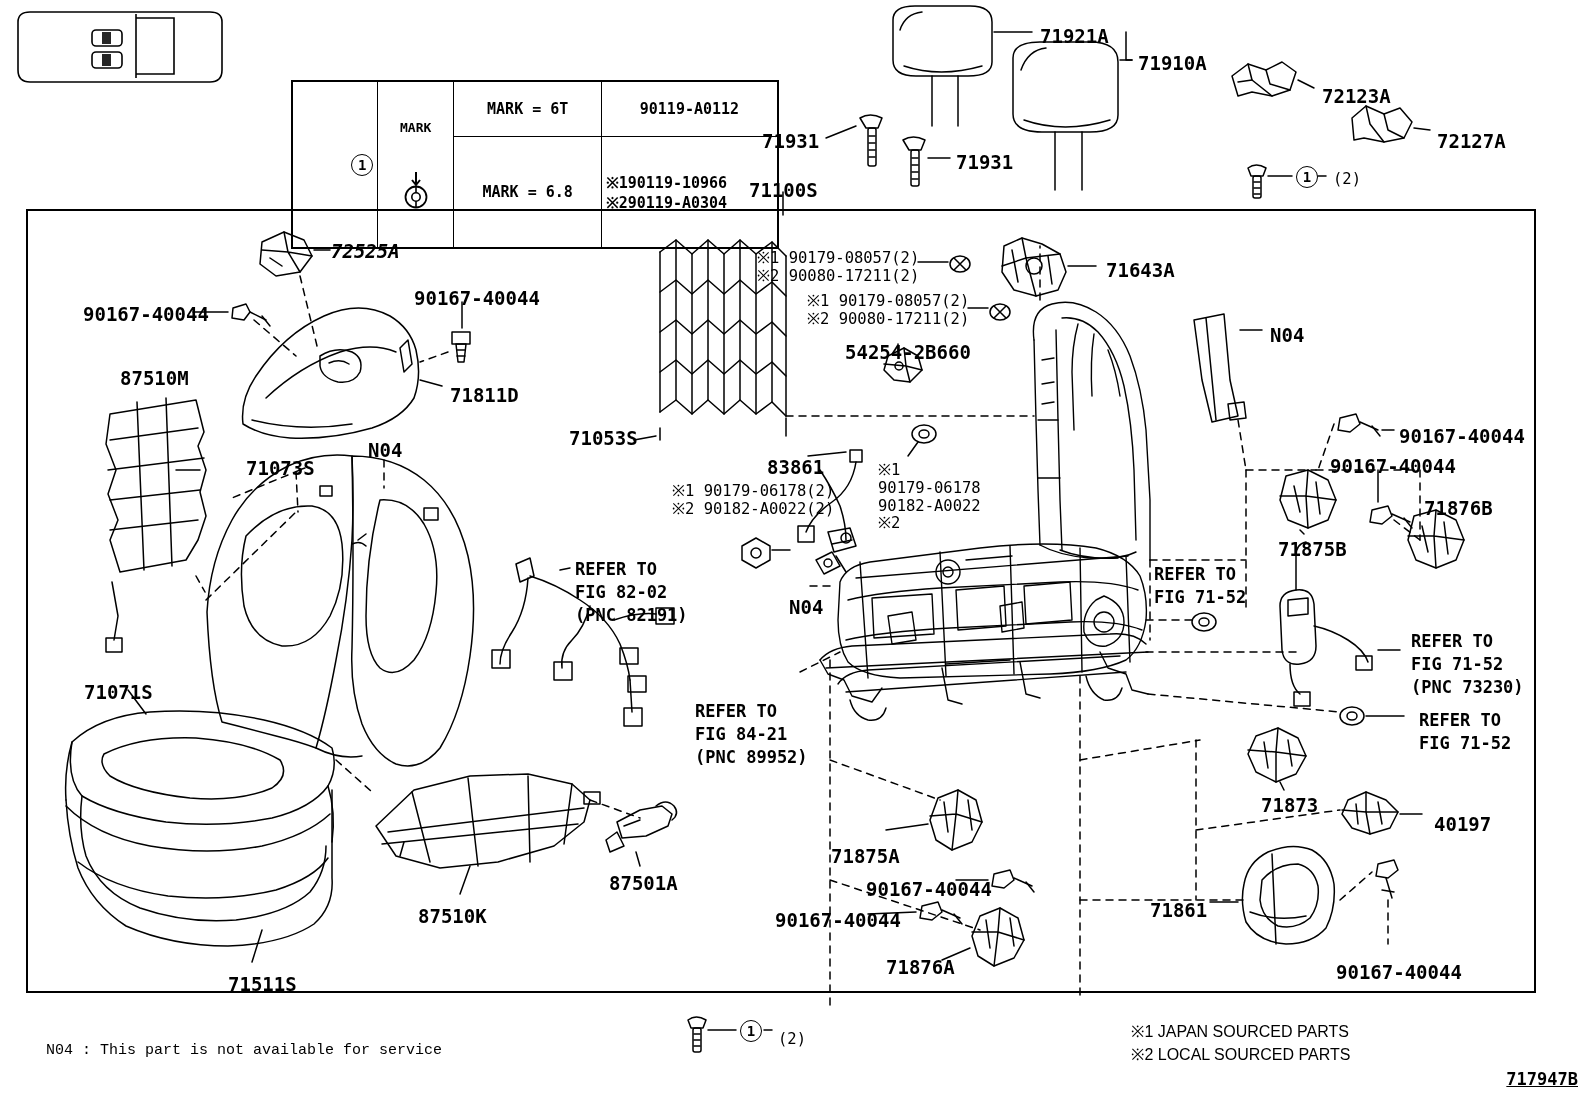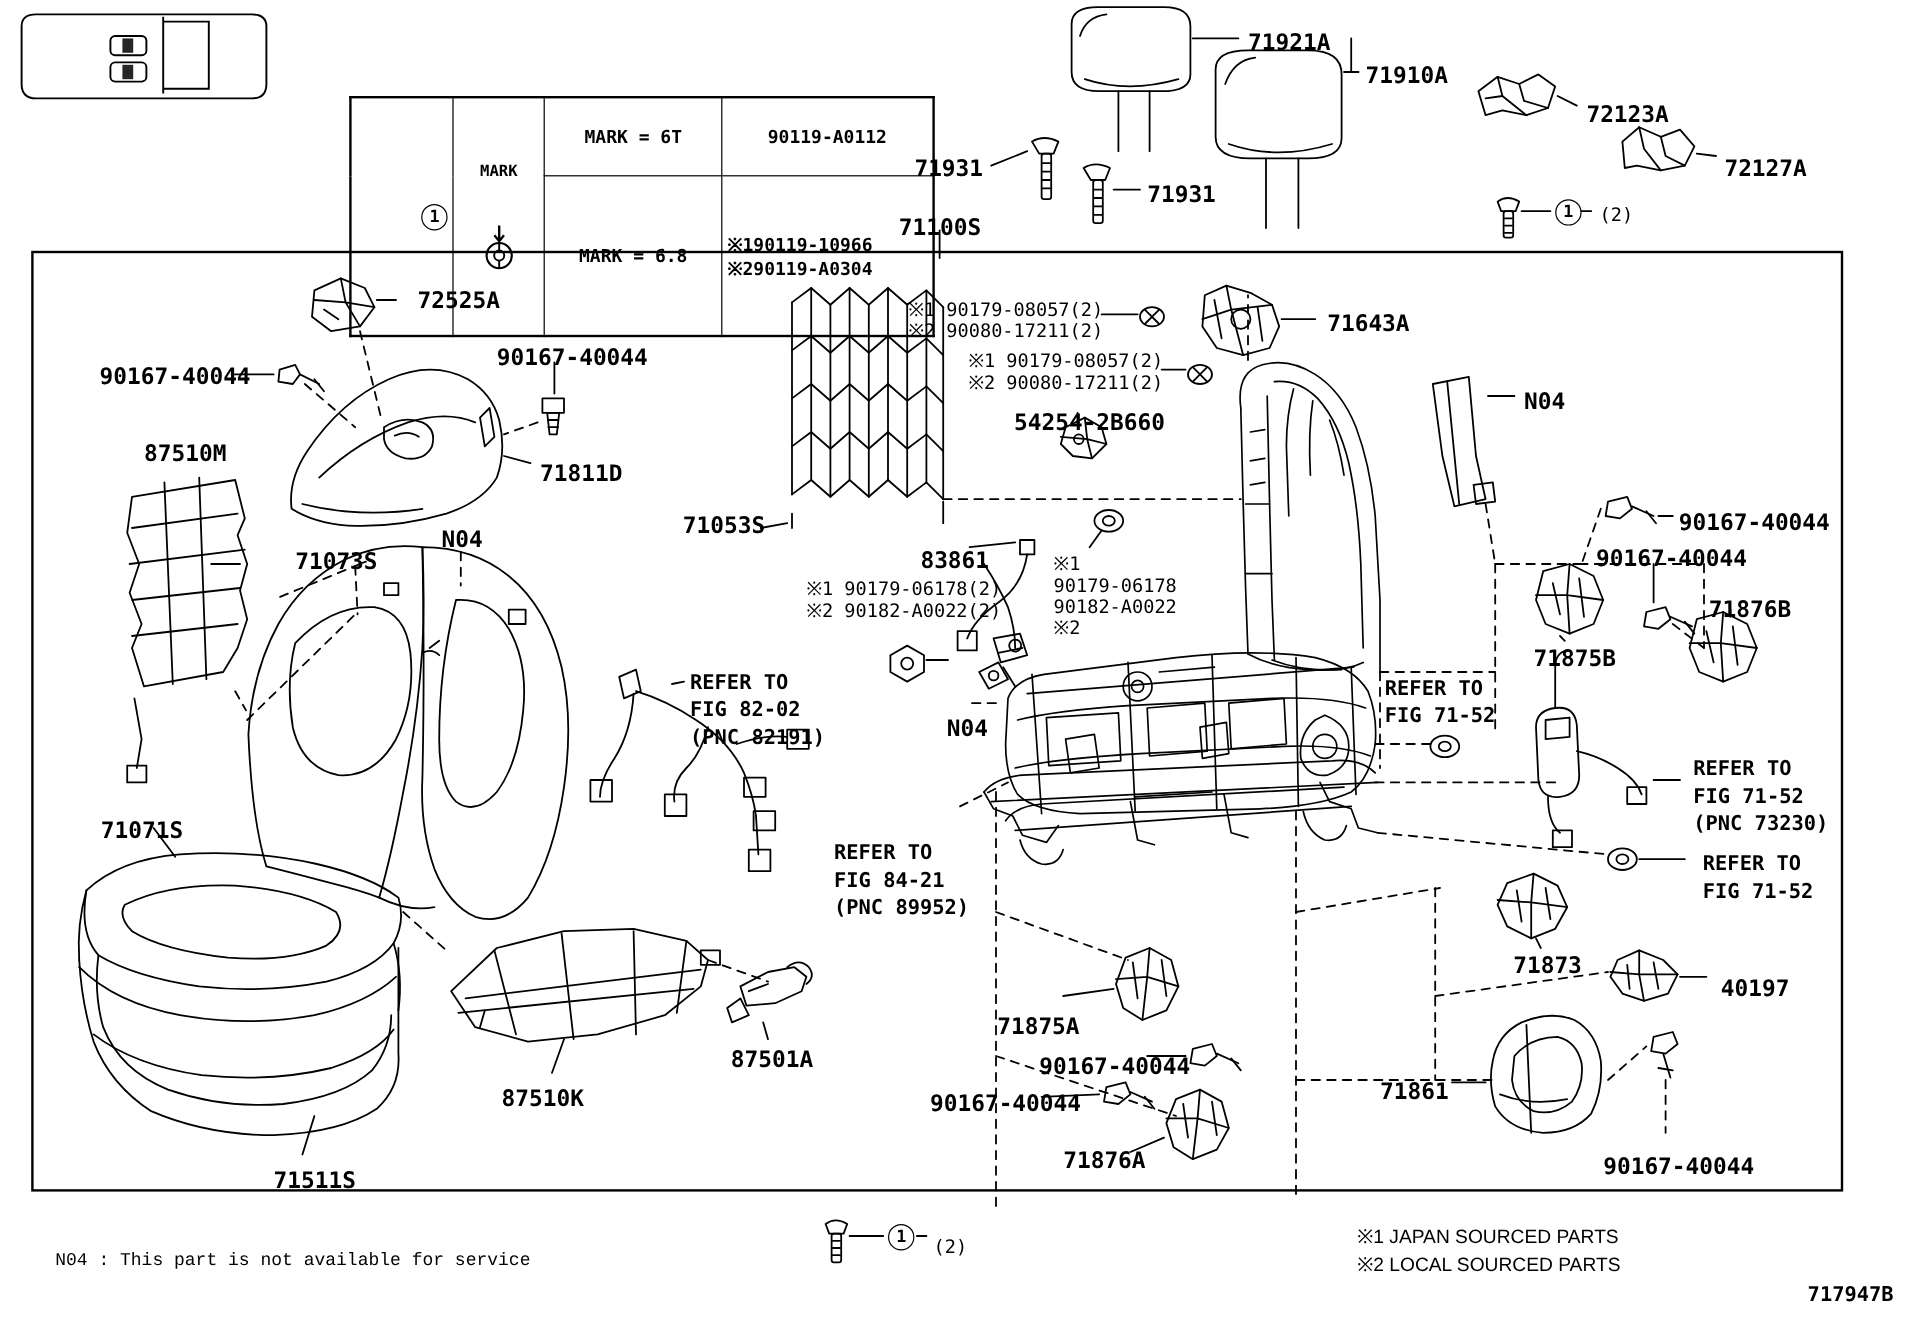--- a/index.html
+++ b/index.html
@@ -61,21 +61,21 @@
   }
   .circnum {
     display:inline-block;
     width:22px;height:22px;line-height:20px;
     border:1.5px solid #000;border-radius:50%;
     text-align:center;font-size:14px;font-weight:bold;
     font-family:"DejaVu Sans Mono", monospace;
   }
   .circnum.pos { position:absolute; }
   #diagram-svg { position:absolute; left:0; top:0; }
-  #fig-code { position:absolute; right:14px; bottom:10px; font-size:17px; font-weight:bold; font-family:"DejaVu Sans Mono", monospace;}
+  #fig-code { position:absolute; right:14px; bottom:10px; font-size:17px; font-weight:bold; font-family:"DejaVu Sans Mono", monospace;text-decoration:underline;}
   .srcnote { position:absolute; font-size:16px; font-family:"Liberation Sans", sans-serif; line-height:1.45; white-space:pre;}
 </style>
 </head>
 <body>
 
 <div id="key-box">
   <svg width="212" height="80" viewBox="0 0 212 80">
     <path d="M4,14 Q4,4 16,4 L196,4 Q208,4 208,14 L208,62 Q208,74 196,74 L16,74 Q4,74 4,62 Z" fill="none" stroke="#000" stroke-width="1.6"></path>
     <rect x="78" y="22" width="30" height="16" rx="4" fill="none" stroke="#000" stroke-width="1.6"></rect>
     <rect x="78" y="44" width="30" height="16" rx="4" fill="none" stroke="#000" stroke-width="1.6"></rect>
@@ -87,21 +87,21 @@
     <path d="M122,10 Q150,10 160,10 L160,66 Q140,66 122,66" fill="none" stroke="#000" stroke-width="1.6"></path>
   </svg>
 </div>
 
 <table id="mark-table">
   <tbody>
       <tr>
     <td rowspan="2" style="width:36px;">
       <span class="circnum">1</span>
     </td>
-    <td rowspan="2" style="width:76px;padding:18px 4px;">
+    <td rowspan="2" style="width:76px;padding:2px 4px;">
       <div style="font-size:13px;">MARK</div>
       <svg width="44" height="38" viewBox="0 0 44 38" style="display:block;margin:0 auto;">
         <path d="M22,1 L22,13 M18,9 L22,14 L26,9" stroke="#000" stroke-width="2" fill="none"></path>
         <circle cx="22" cy="26" r="10.5" fill="none" stroke="#000" stroke-width="1.8"></circle>
         <circle cx="22" cy="26" r="4.2" fill="none" stroke="#000" stroke-width="1.6"></circle>
         <path d="M22,15.5 L22,21.8 M22,30.2 L22,36.5" stroke="#000" stroke-width="1.6" fill="none"></path>
       </svg>
     </td>
     <td style="width:148px;">MARK = 6T</td>
     <td style="width:176px;">90119-A0112</td>
@@ -556,21 +556,21 @@
 
 <div id="label-layer">
     <div class="lbl" style="left: 1040px; top: 26px;">71921A</div>
     <div class="lbl" style="left: 1138px; top: 53px;">71910A</div>
     <div class="lbl" style="left: 1322px; top: 86px;">72123A</div>
     <div class="lbl" style="left: 1437px; top: 131px;">72127A</div>
     <div class="lbl" style="left: 762px; top: 131px;">71931</div>
     <div class="lbl" style="left: 956px; top: 152px;">71931</div>
     <div class="lbl" style="left: 749px; top: 180px;">71100S</div>
     <div class="lbl small" style="left: 1333px; top: 171px;">(2)</div>
-    <div class="lbl" style="left: 348px; top: 241px;">72525A</div>
+    <div class="lbl" style="left: 331px; top: 241px; font-style: italic;">72525A</div>
     <div class="lbl" style="left: 83px; top: 304px;">90167-40044</div>
     <div class="lbl" style="left: 414px; top: 288px;">90167-40044</div>
     <div class="lbl" style="left: 120px; top: 368px;">87510M</div>
     <div class="lbl" style="left: 450px; top: 385px;">71811D</div>
     <div class="lbl" style="left: 368px; top: 440px;">N04</div>
     <div class="lbl" style="left: 246px; top: 458px;">71073S</div>
     <div class="lbl" style="left: 569px; top: 428px;">71053S</div>
     <div class="lbl" style="left: 1106px; top: 260px;">71643A</div>
     <div class="lbl" style="left: 845px; top: 342px;">54254-2B660</div>
     <div class="lbl" style="left: 1270px; top: 325px;">N04</div>

